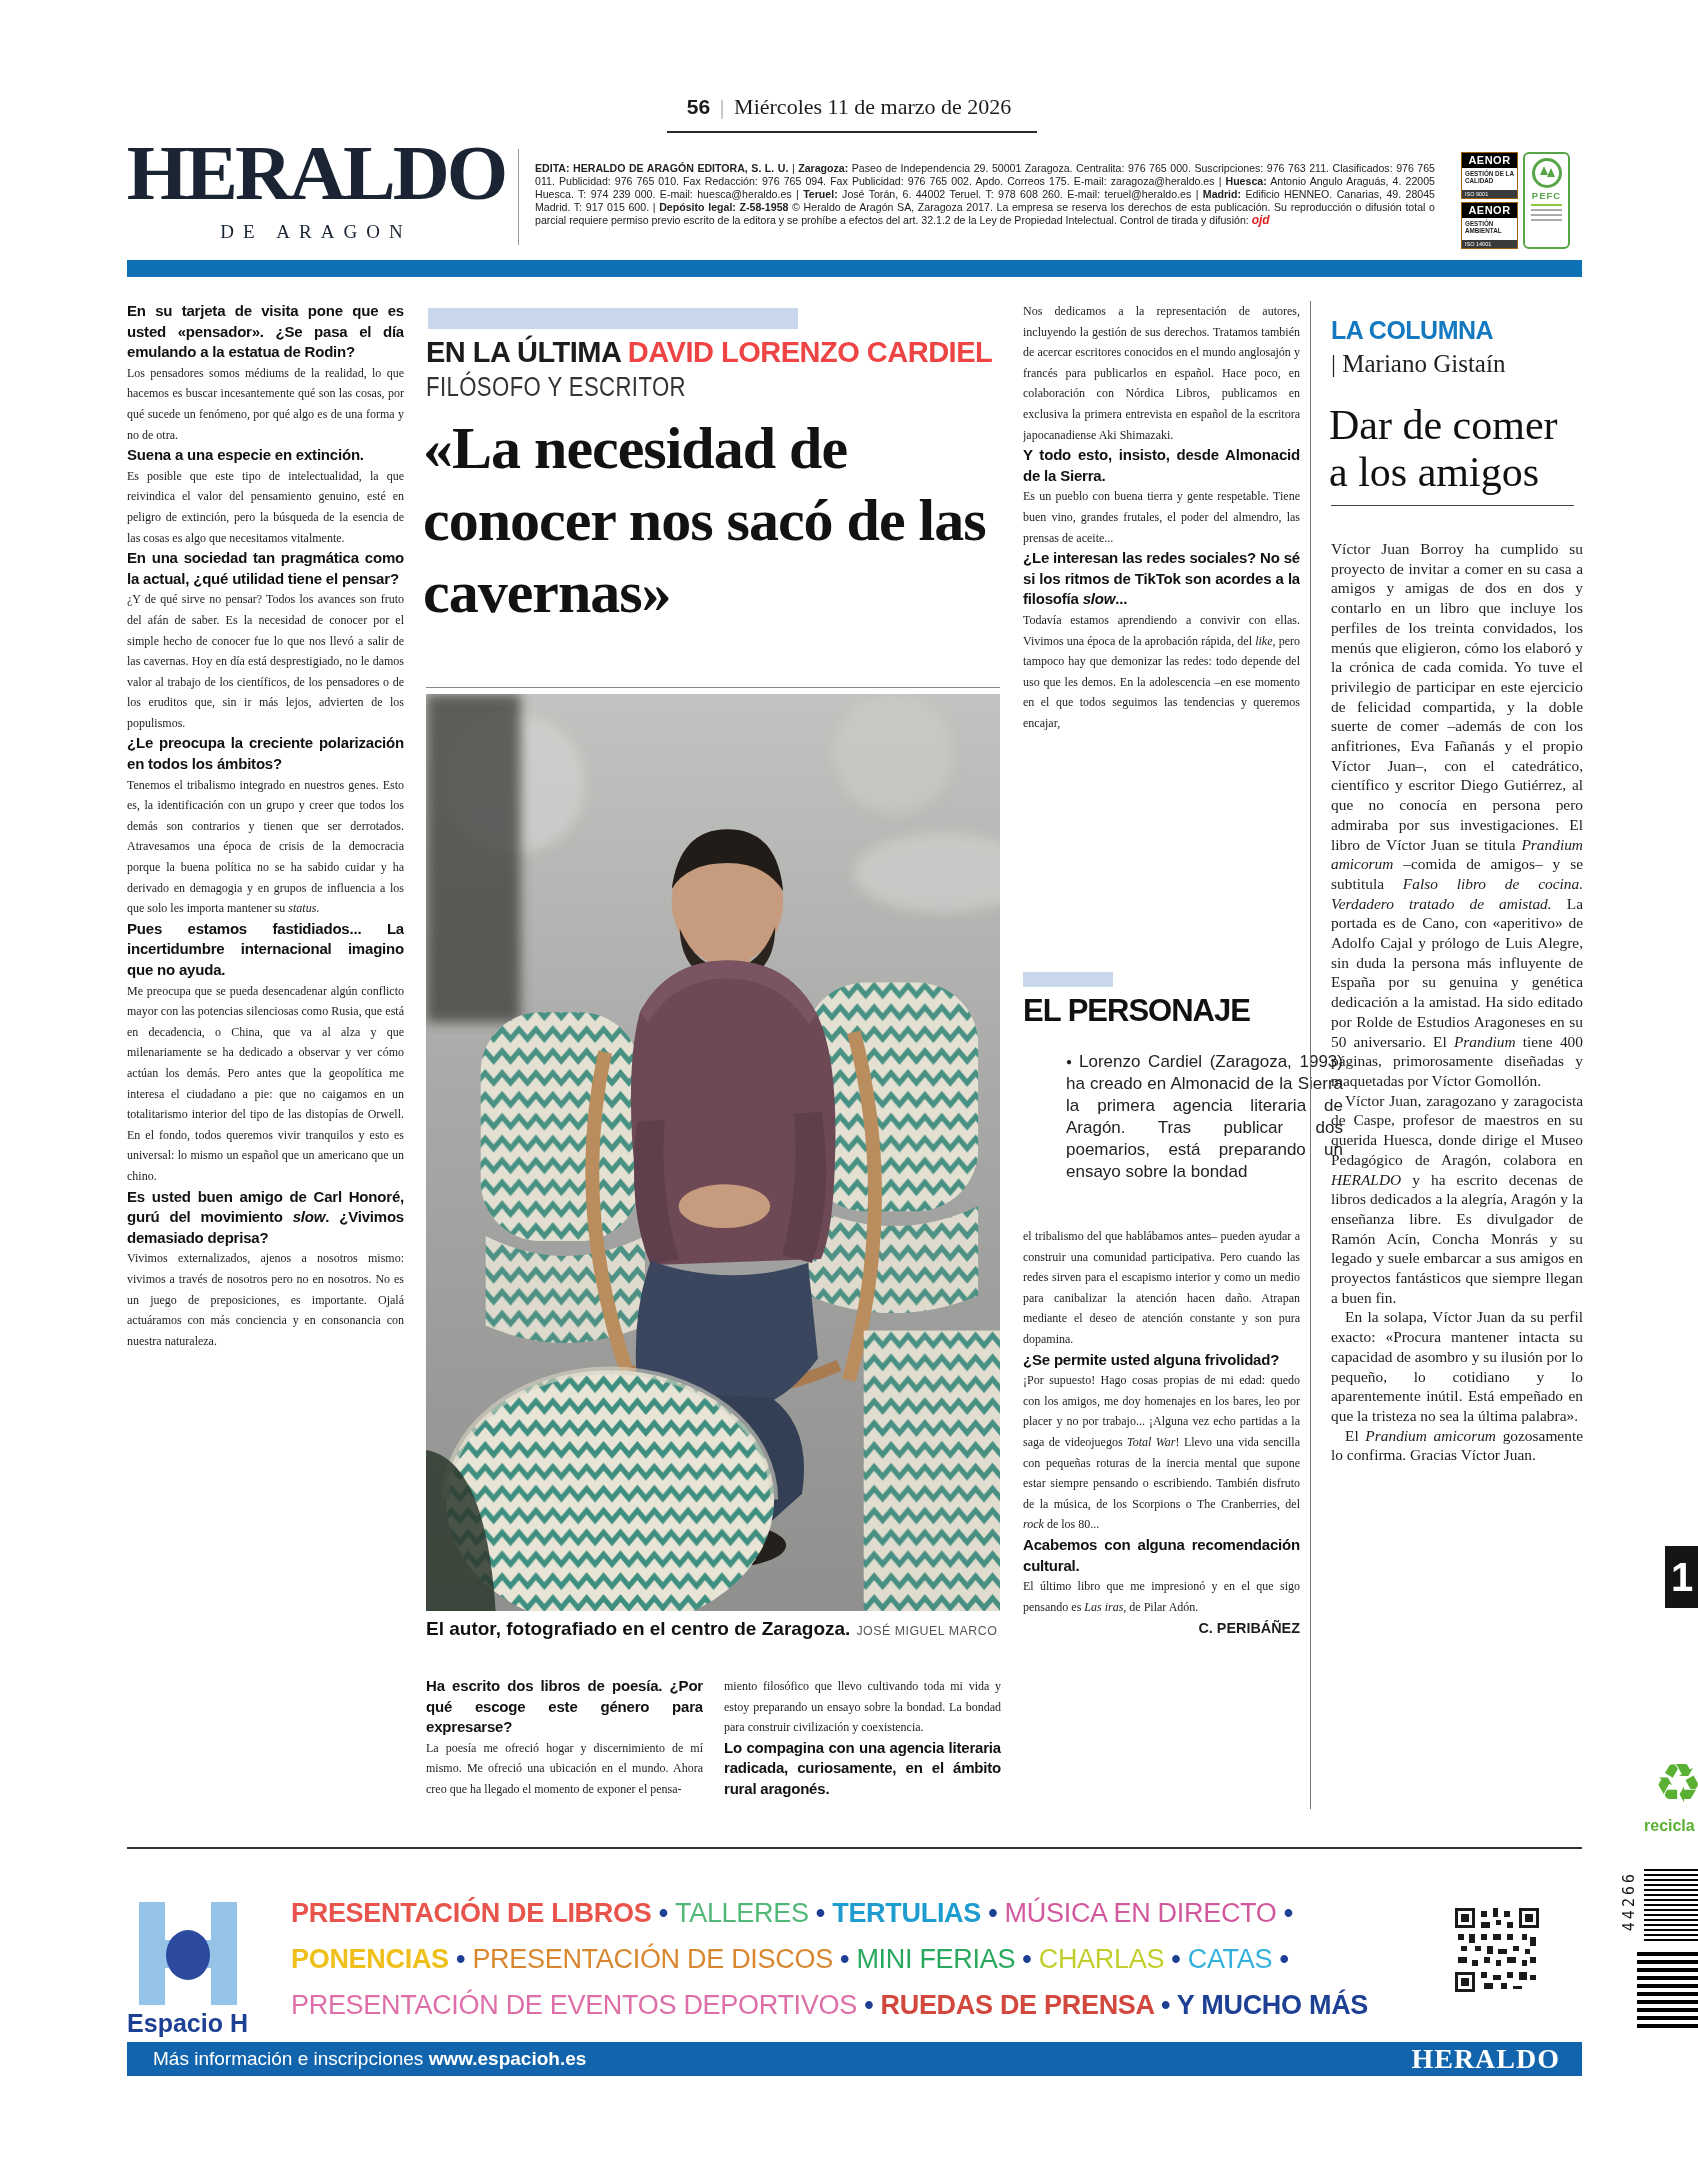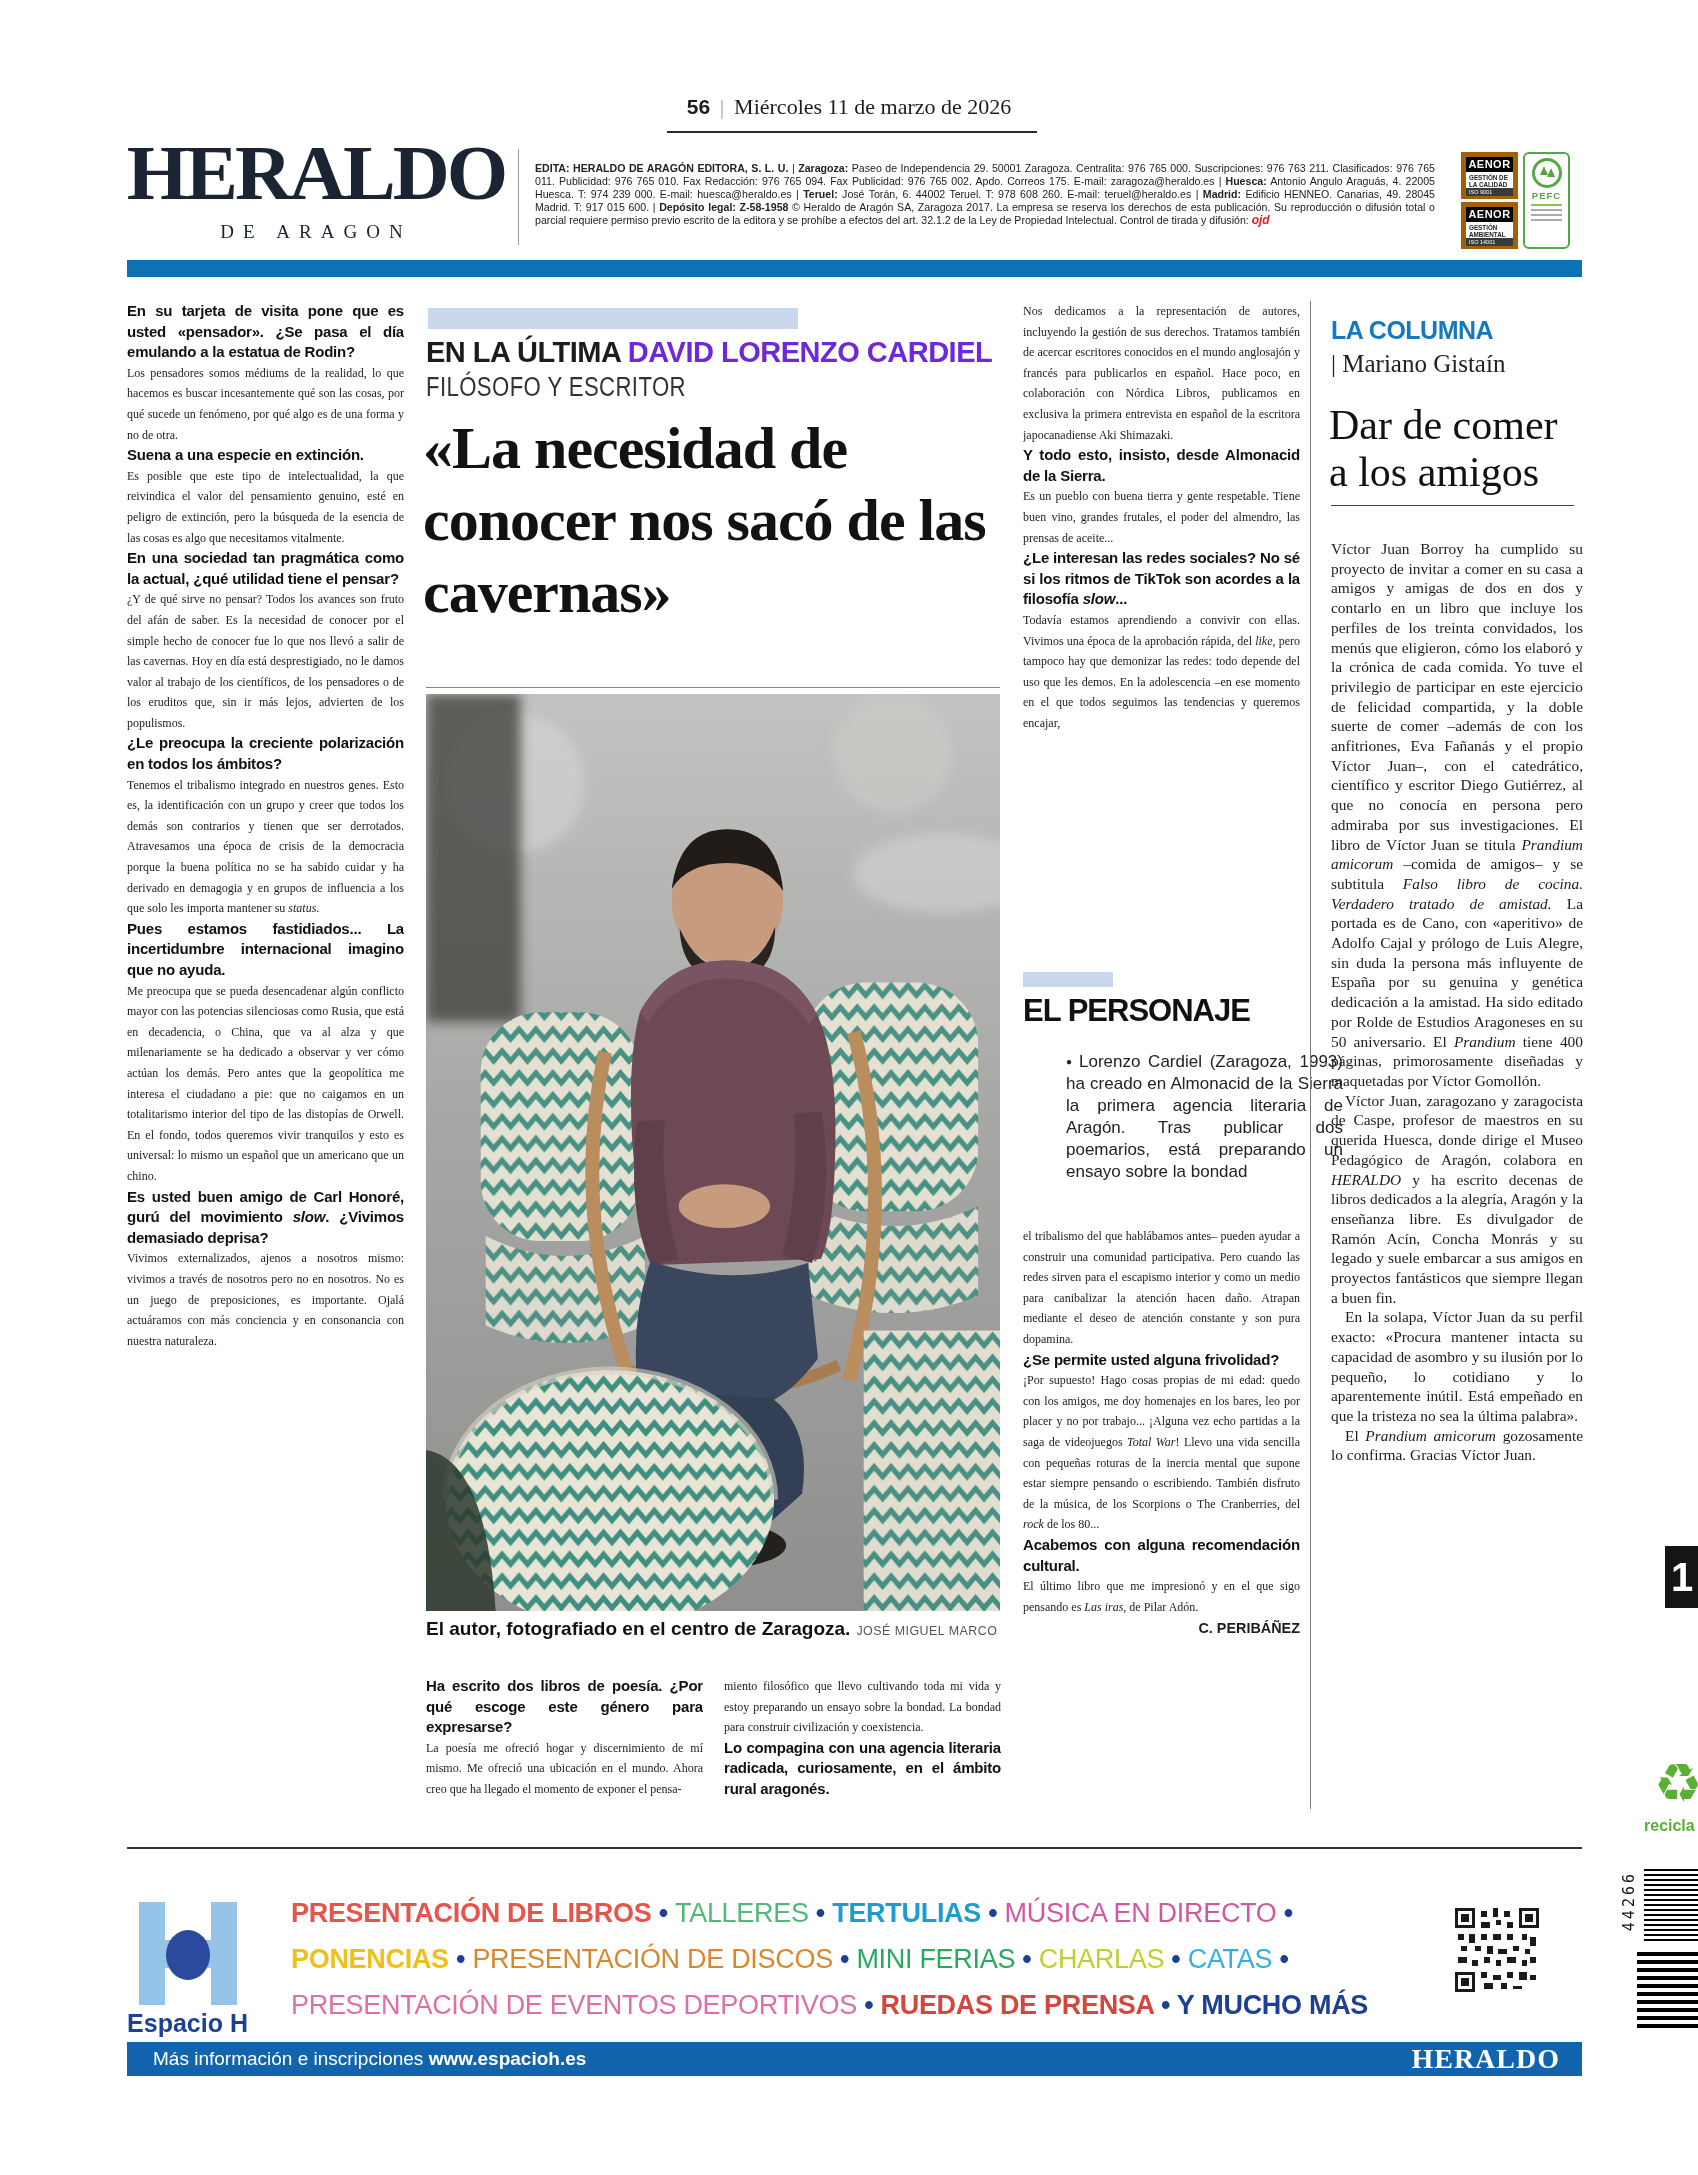--- a/index.html
+++ b/index.html
@@ -15,21 +15,21 @@
   .folio-rule{top:131px;left:667px;width:370px;height:2px;background:#2b2b2b;}
   .mast-title{left:121px;top:133px;width:390px;font-weight:bold;font-size:79px;line-height:1;
               letter-spacing:-3px;color:#1b2433;text-align:center;}
   .mast-sub{left:121px;top:221px;width:390px;text-align:center;font-size:19px;letter-spacing:9px;color:#1b2433;}
   .mast-divider{left:518px;top:149px;width:1px;height:96px;background:#9a9a9a;}
   .edita{left:535px;top:151px;width:900px;font-family:"Liberation Sans",sans-serif;
          font-size:10.6px;line-height:13px;text-align:justify;color:#222;}
   .edita .bd{font-weight:bold;}
   .ojd-mark{color:#d22; font-weight:bold;font-style:italic;font-size:12px;}
 
-  .aenor{width:57px;height:47px;border:5px solid #a16207;background:#fff;box-sizing:border-box;
+  .aenor{width:57px;height:47px;border:1px solid #a16207;background:#fff;box-sizing:border-box;
          font-family:"Liberation Sans",sans-serif;display:flex;flex-direction:column;}
   .aenor .brand{background:#000;color:#fff;font-weight:bold;font-size:11px;text-align:center;line-height:15px;height:15px;letter-spacing:0.5px;}
   .aenor .lbl{font-size:6.3px;font-weight:bold;padding:2px 3px 0 3px;line-height:7px;flex:1;}
   .aenor .iso{background:#3a3a3a;color:#fff;font-size:5.5px;line-height:8px;height:8px;padding-left:3px;}
   .a1{left:1461px;top:152px;}
   .a2{left:1461px;top:202px;}
   .pefc{left:1523px;top:152px;width:47px;height:97px;border:2px solid #56a546;border-radius:6px;
         background:#fff;box-sizing:border-box;text-align:center;font-family:"Liberation Sans",sans-serif;}
   .pefc .ring{margin:4px auto 0 auto;width:24px;height:24px;border:3px solid #56a546;border-radius:50%;position:relative;}
   .pefc .tree{position:absolute;left:5px;top:5px;width:0;height:0;border-left:4px solid transparent;border-right:4px solid transparent;border-bottom:9px solid #56a546;}
@@ -51,21 +51,21 @@
   .col1{left:127px;top:301px;width:277px;height:1494px;}
   .col4t{left:1023px;top:301px;width:277px;height:669px;}
   .col4b{left:1023px;top:1226px;width:277px;height:587px;}
   .subL{left:426px;top:1676px;width:277px;height:164px;}
   .subR{left:724px;top:1676px;width:277px;height:164px;}
 
   
   .kicker-bar{left:428px;top:308px;width:370px;height:21px;background:#c9d7ec;}
   .kicker{left:426px;top:336px;font-family:"Liberation Sans",sans-serif;font-weight:bold;
           font-size:29px;letter-spacing:-0.5px;white-space:nowrap;}
-  .kicker .name{color:#6d28d9;}
+  .kicker .name{color:#ef4444;}
   .role{left:426px;top:372px;font-family:"Liberation Sans",sans-serif;font-size:27px;color:#333;
         transform:scaleX(0.82);transform-origin:left top;white-space:nowrap;letter-spacing:0.5px;}
   .headline{left:423px;top:412px;width:582px;font-weight:bold;font-size:60px;line-height:72px;
             letter-spacing:-1px;color:#121212;}
   .headline-rule{left:426px;top:687px;width:574px;height:1px;background:#888;}
 
   
   .photo{left:426px;top:694px;width:574px;height:917px;overflow:hidden;background:#9a9a9a;}
   .caption{left:426px;top:1618px;width:574px;font-family:"Liberation Sans",sans-serif;font-size:19px;}
   .caption .cap{font-weight:bold;color:#111;}

